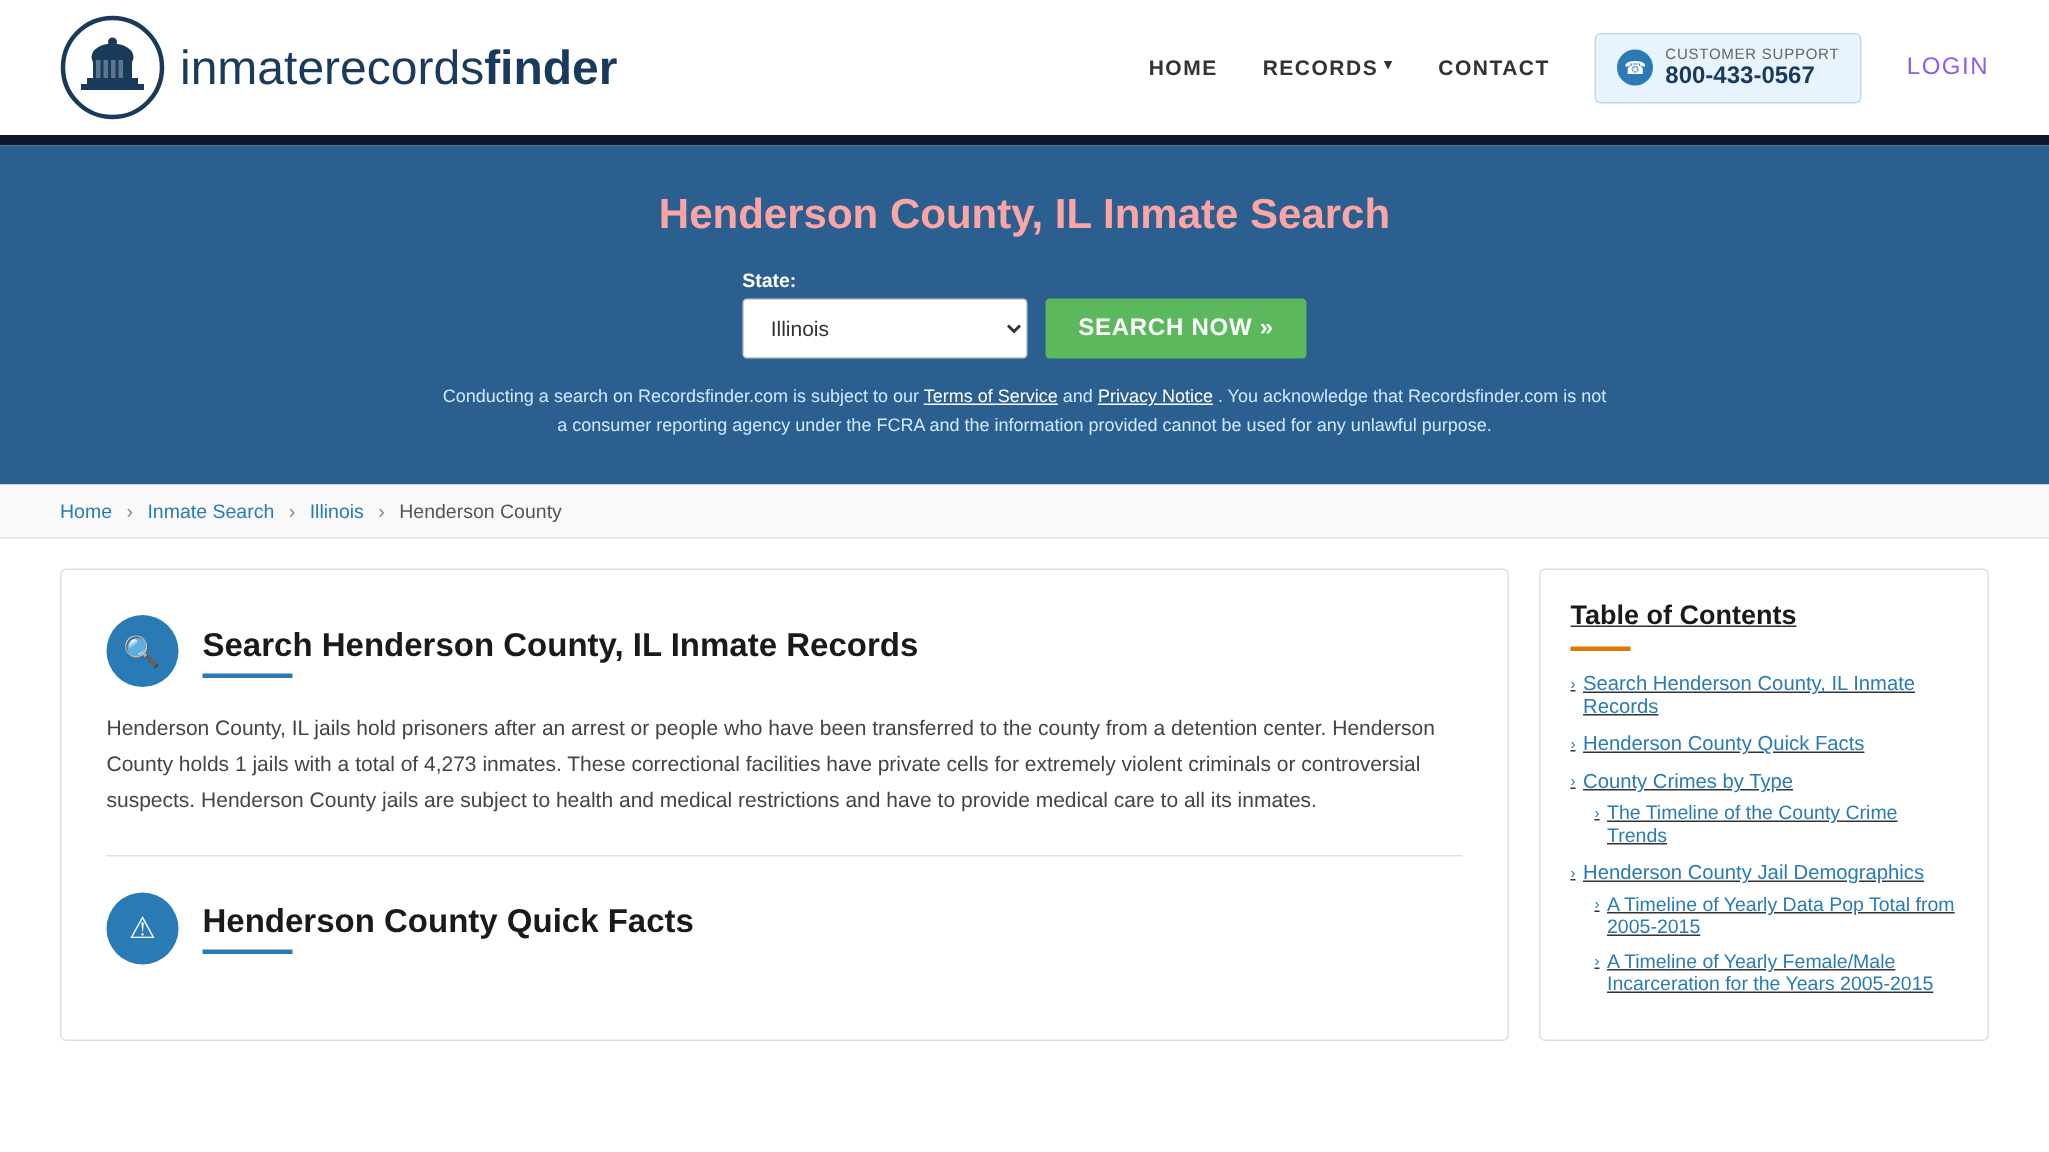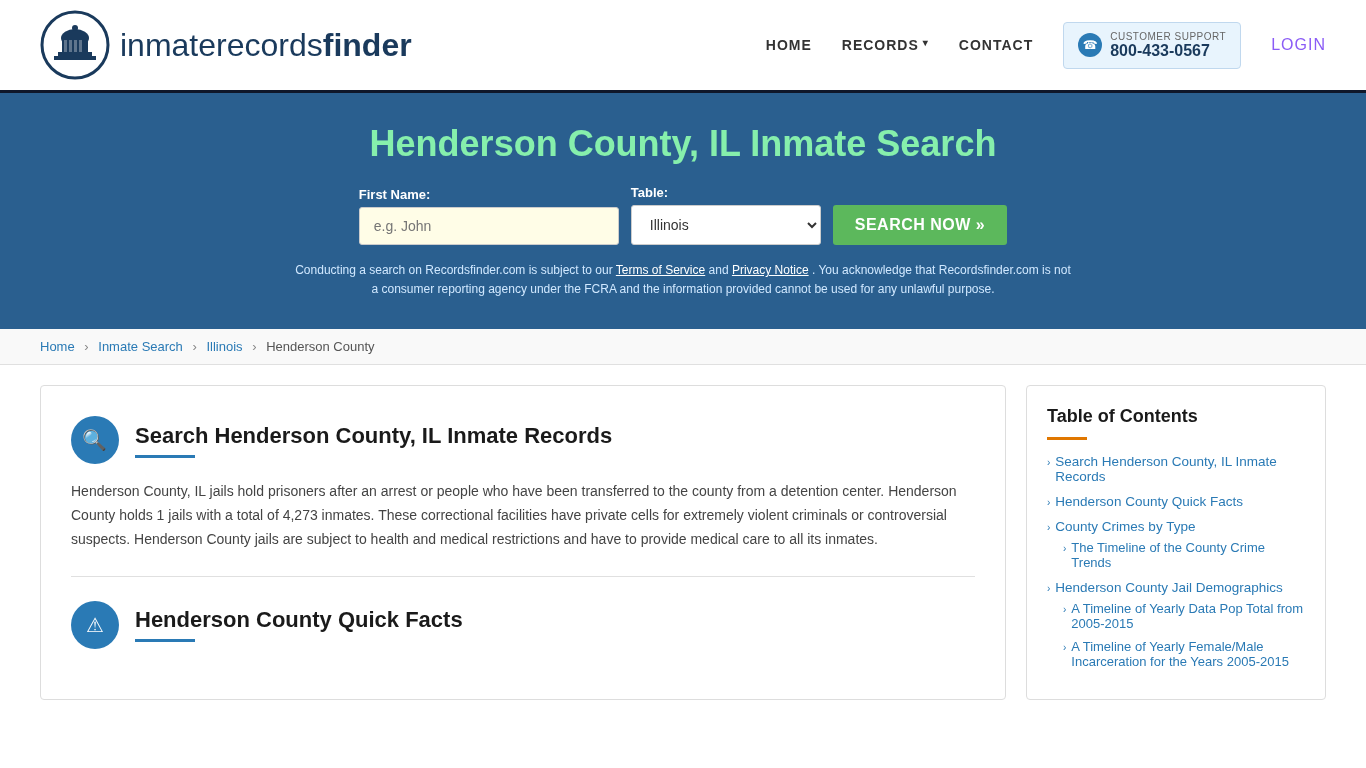--- a/index.html
+++ b/index.html
@@ -1,21 +1,21 @@
 <!DOCTYPE html>
 <html><head>
   <meta charset="utf-8">
   <style>
     * { box-sizing: border-box; margin: 0; padding: 0; }
     body { font-family: Arial, sans-serif; font-size: 14px; color: #333; background: #fff; }
 
     
     .header {
       background: #fff;
-      border-bottom: 3px solid #0f172a;
+      border-bottom: 7px solid #0f172a;
       padding: 10px 40px;
       display: flex;
       align-items: center;
       justify-content: space-between;
     }
     .logo-area {
       display: flex;
       align-items: center;
       gap: 10px;
     }
@@ -89,22 +89,22 @@
       text-transform: uppercase;
     }
 
     
     .hero {
       background: #2a5f8f;
       padding: 30px 40px 30px;
       text-align: center;
     }
     .hero h1 {
-      color: #86efac;
-      font-size: 36px;
+      color: #fca5a5;
+      font-size: 28px;
       font-weight: 700;
       margin-bottom: 20px;
     }
     .search-form {
       display: flex;
       align-items: flex-end;
       gap: 12px;
       justify-content: center;
       margin-bottom: 16px;
     }
@@ -228,20 +228,21 @@
     .section-divider {
       border: none;
       border-top: 1px solid #e0e0e0;
       margin: 24px 0;
     }
 
     
     .sidebar {
       width: 300px;
       flex-shrink: 0;
+      text-decoration: underline;
     }
     .toc-box {
       border: 1px solid #ddd;
       border-radius: 4px;
       padding: 20px;
       background: #fff;
     }
     .toc-title {
       font-size: 18px;
       font-weight: 700;
@@ -335,25 +336,21 @@
       </div>
     </div>
     <span class="login-btn">LOGIN</span>
   </nav>
 </header>
 
 <section class="hero">
   <h1>Henderson County, IL Inmate Search</h1>
   <div class="search-form">
     <div class="field-group">
-      <label class="field-label">First Name:</label>
-      <input class="text-input" type="text" placeholder="e.g. John" style="">
-    </div>
-    <div class="field-group">
-      <label class="field-label">Table:</label>
+      <label class="field-label">State:</label>
       <select class="state-select">
         <option>Illinois</option>
       </select>
     </div>
     <button class="search-btn">SEARCH NOW »</button>
   </div>
   <p class="disclaimer">
     <span>Conducting a search on Recordsfinder.com is subject to our</span>
     <a>Terms of Service</a>
     <span>and</span>

